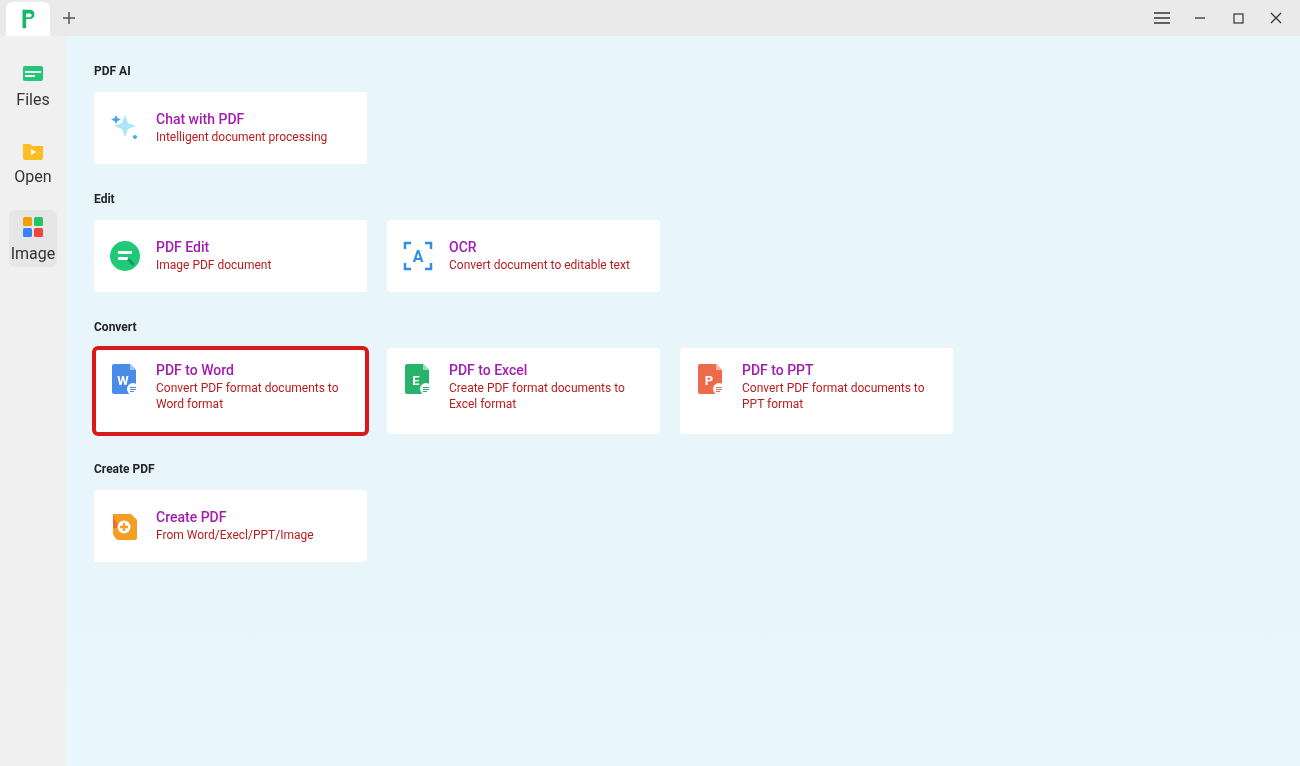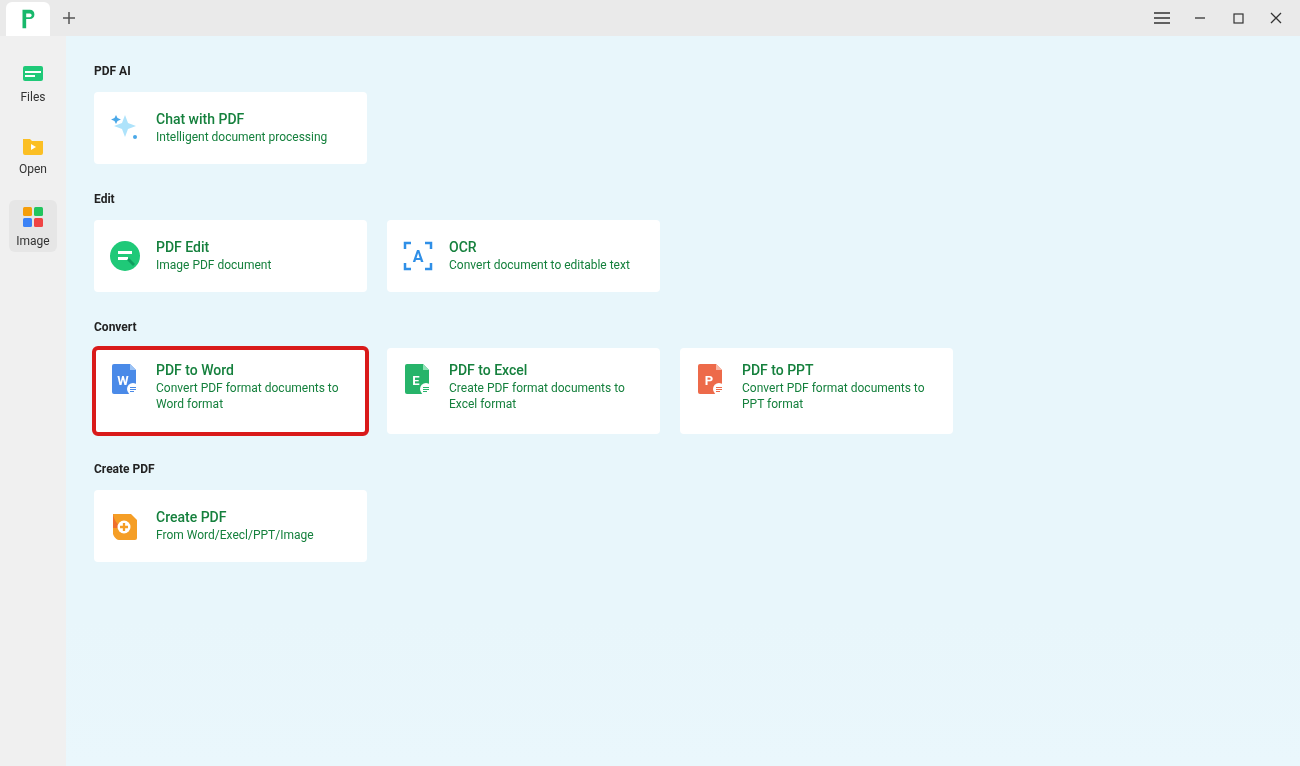--- a/index.html
+++ b/index.html
@@ -10,33 +10,33 @@
 .app-tab { background: #fff; border-radius: 6px 6px 0 0; width: 44px; height: 34px; display: flex; align-items: center; justify-content: center; margin-top: 2px; }
 .add-tab { width: 30px; height: 30px; display: flex; align-items: center; justify-content: center; cursor: pointer; border-radius: 4px; }
 .titlebar-right { display: flex; align-items: center; gap: 2px; }
 .win-btn { width: 36px; height: 30px; display: flex; align-items: center; justify-content: center; cursor: pointer; color: #333; }
 
 .main { display: flex; height: 730px; }
 .sidebar { width: 66px; background: #f0f0f0; padding-top: 20px; display: flex; flex-direction: column; align-items: center; gap: 20px; }
 .side-item { display: flex; flex-direction: column; align-items: center; gap: 4px; cursor: pointer; width: 48px; padding: 4px 0; border-radius: 6px; }
 .side-item.active { background: #e6e6e6; }
 .side-icon { width: 26px; height: 26px; display: flex; align-items: center; justify-content: center; }
-.side-label { font-size: 12px; color: #333; }
+.side-label { font-size: 16px; color: #333; }
 
 .content { flex: 1; background: linear-gradient(180deg,#e8f6fb 0%,#e8f6fb 80%,#eaf7fc 100%); padding: 28px 28px; overflow: auto; }
 .section { margin-bottom: 28px; }
 .section-title { font-size: 12px; font-weight: 700; color: #222; margin-bottom: 14px; }
 .card-row { display: flex; gap: 20px; flex-wrap: wrap; }
 .card { background: #fff; border-radius: 4px; width: 273px; height: 72px; display: flex; align-items: center; padding: 10px 14px; gap: 14px; cursor: pointer; }
 .card.tall { height: 86px; align-items: flex-start; padding-top: 14px; }
 .card.highlight { outline: 4px solid #d91a1a; outline-offset: -2px; }
 .card-icon { width: 34px; height: 34px; flex-shrink: 0; display: flex; align-items: center; justify-content: center; }
 .card-text { display: flex; flex-direction: column; gap: 2px; }
-.card-title { font-size: 14px; color: #15803d; font-weight: 500; }
-.card-desc { font-size: 12px; color: #15803d; line-height: 1.35; }
+.card-title { font-size: 14px; color: #a21caf; font-weight: 500; }
+.card-desc { font-size: 12px; color: #b91c1c; line-height: 1.35; }
 
 
 svg { display: block; }
 </style>
 </head>
 <body>
 
 <div class="titlebar">
   <div class="titlebar-left">
     <div class="app-tab">

